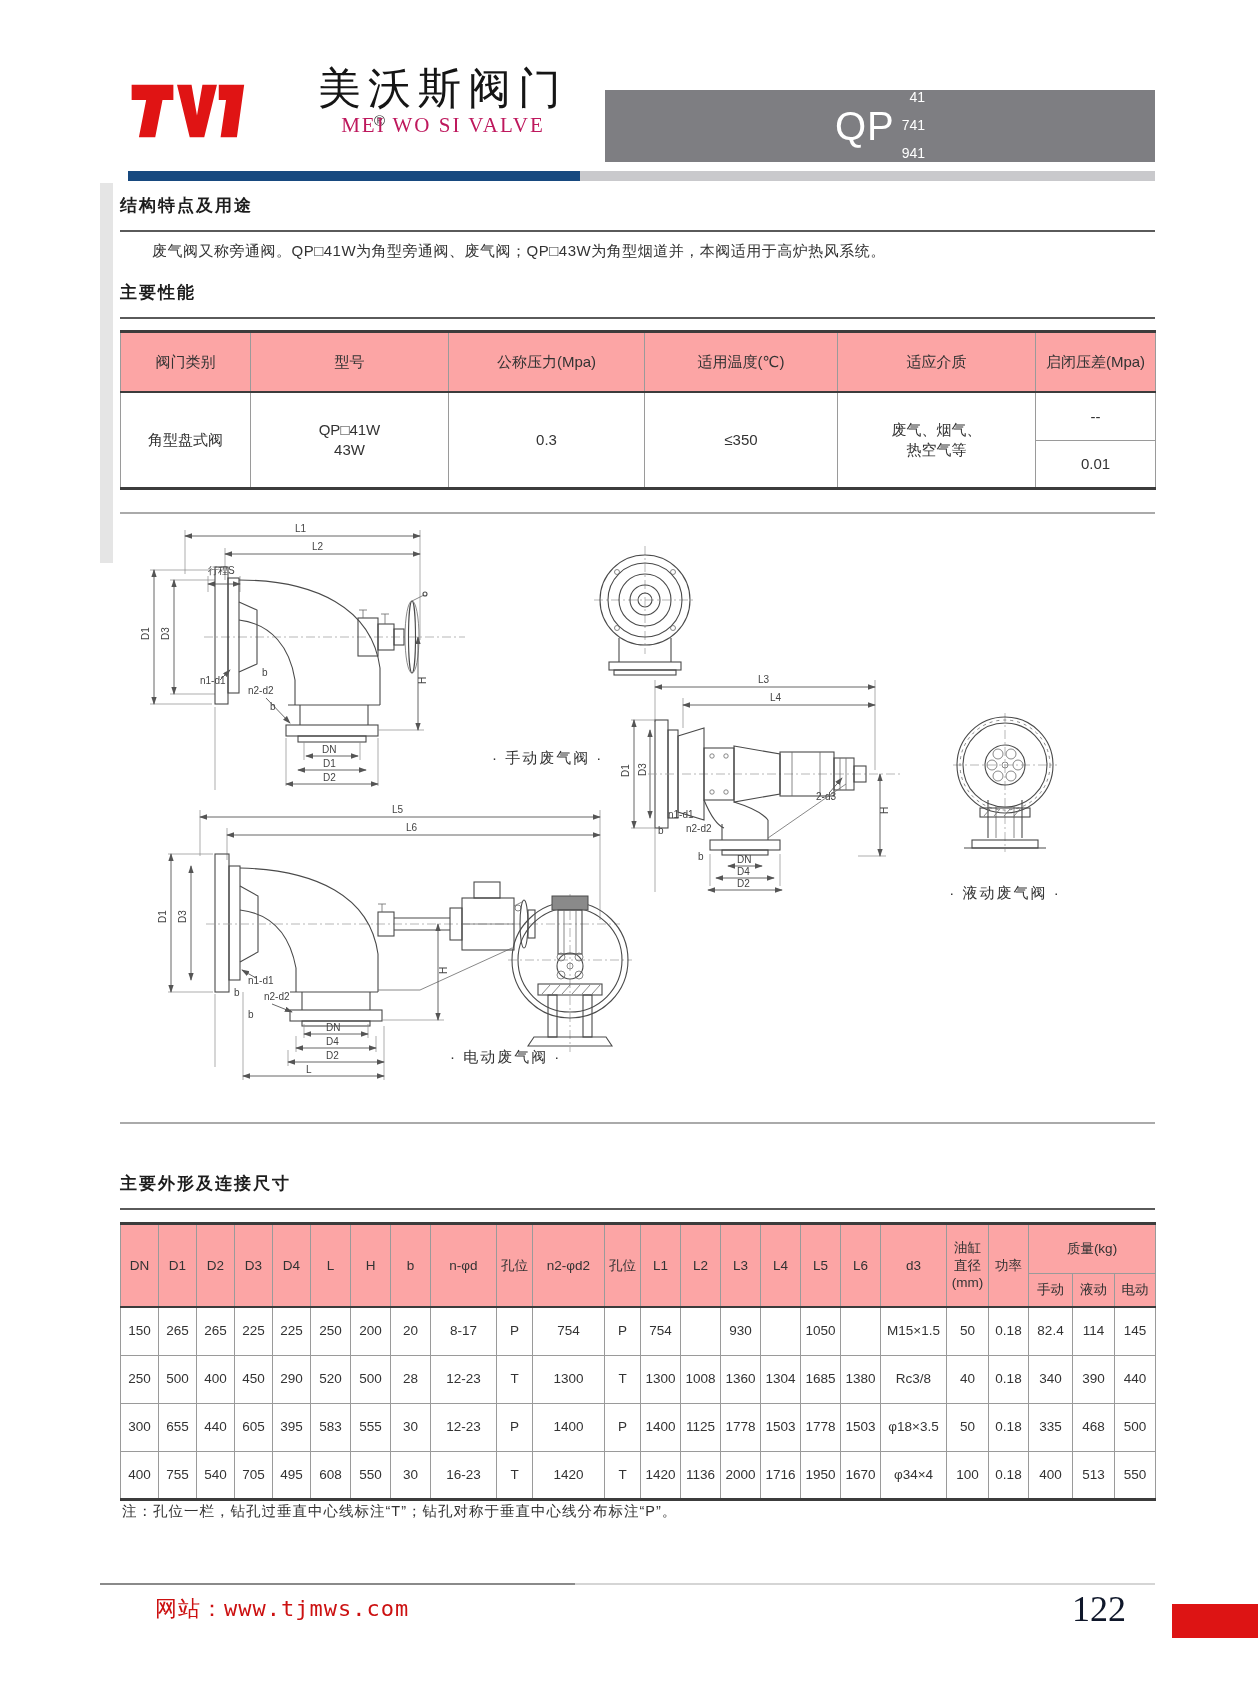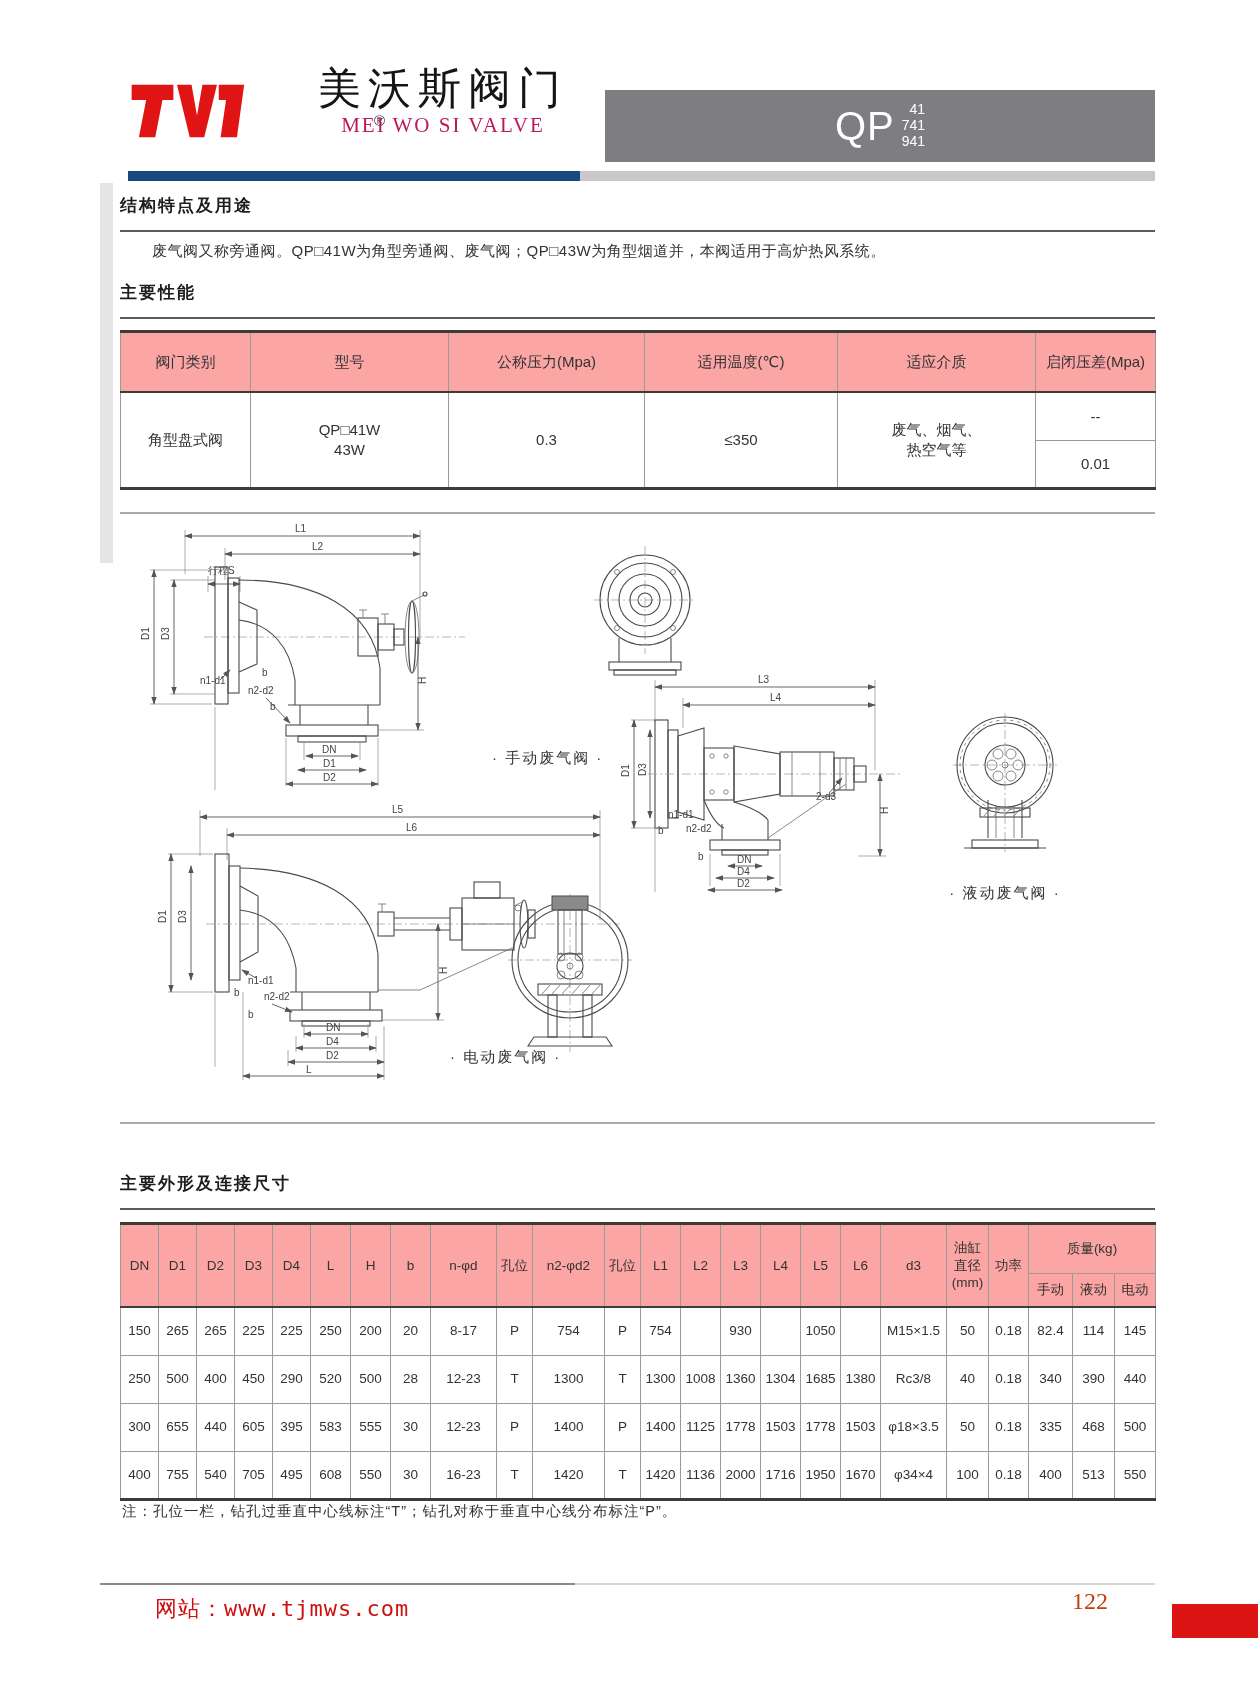--- a/index.html
+++ b/index.html
@@ -10,21 +10,21 @@
   .logo-mark{position:relative;width:118px;height:86px;}
   .reg-mark{position:absolute;left:246px;top:44px;font-size:15px;color:#333;}
   .brand{position:absolute;left:278px;top:66px;width:330px;text-align:center;}
   .brand-cn{font-family:"DejaVu Serif","Liberation Serif",serif;font-weight:normal;
             font-size:43px;letter-spacing:7px;color:#151515;line-height:1.05;white-space:nowrap;}
   .brand-en{font-family:"Liberation Serif","DejaVu Serif",serif;font-size:21px;
             letter-spacing:2px;color:#be185d;margin-top:2px;}
   .title-box{position:absolute;left:605px;top:90px;width:550px;height:72px;background:#7e7e82;
              color:#fff;display:flex;align-items:center;justify-content:center;gap:7px;}
   .title-qp{font-size:40px;letter-spacing:1px;}
-  .title-stack{display:flex;flex-direction:column;text-align:right;font-size:14px;line-height:1.12;}
+  .title-stack{display:flex;flex-direction:column;text-align:right;font-size:14px;line-height:1.12;gap:12px;}
   .title-rest{font-size:31px;white-space:nowrap;}
   .sep-bar{position:absolute;left:128px;top:171px;width:1027px;height:10px;display:flex;}
   .sep-blue{width:452px;height:100%;background:#17497f;}
   .sep-gray{flex:1;height:100%;background:#c9c9cc;}
   .left-strip{position:absolute;left:100px;top:183px;width:13px;height:380px;background:#e5e5e5;}
   
   .sec{position:absolute;left:120px;width:1035px;border-bottom:2px solid #5a5a5a;padding-bottom:13px;
        font-size:17px;font-weight:bold;color:#1d1d1d;letter-spacing:2px;}
   .para{position:absolute;left:122px;top:242px;width:1010px;font-size:15px;color:#333;
         text-indent:2em;letter-spacing:0.5px;}
@@ -54,21 +54,21 @@
   .hatch{stroke:#6a6a6a;stroke-width:0.8;}
   .drawings text{fill:#444;font-size:10px;font-family:"Liberation Sans","DejaVu Sans",sans-serif;}
   .drawings text.cap{font-size:15px;fill:#333;letter-spacing:2px;}
   
   .foot-line{position:absolute;left:100px;top:1583px;width:1055px;height:2px;display:flex;}
   .foot-line .d{width:475px;background:#8a8a8a;}
   .foot-line .l{flex:1;background:#d5d5d5;}
   .website{position:absolute;left:155px;top:1594px;color:#cc1111;font-size:22px;
            font-family:"DejaVu Sans Mono","Liberation Mono",monospace;letter-spacing:1px;}
   .pagenum{position:absolute;left:1072px;top:1588px;font-family:"Liberation Serif","DejaVu Serif",serif;
-           font-size:24px;color:#c2410c;}
+           font-size:36px;color:#0f172a;}
   .red-block{position:absolute;left:1172px;top:1604px;width:86px;height:34px;background:#dd1414;}
 </style>
 </head>
 <body>
 
 <div class="page">
 
   <div class="logo-wrap">
     <svg class="logo-mark" viewBox="0 0 130 90" width="118" height="86">
       <polygon fill="#e01414" points="4,16 50,16 50,33 38,33 30,74 12,74 20,33 4,33"></polygon>

